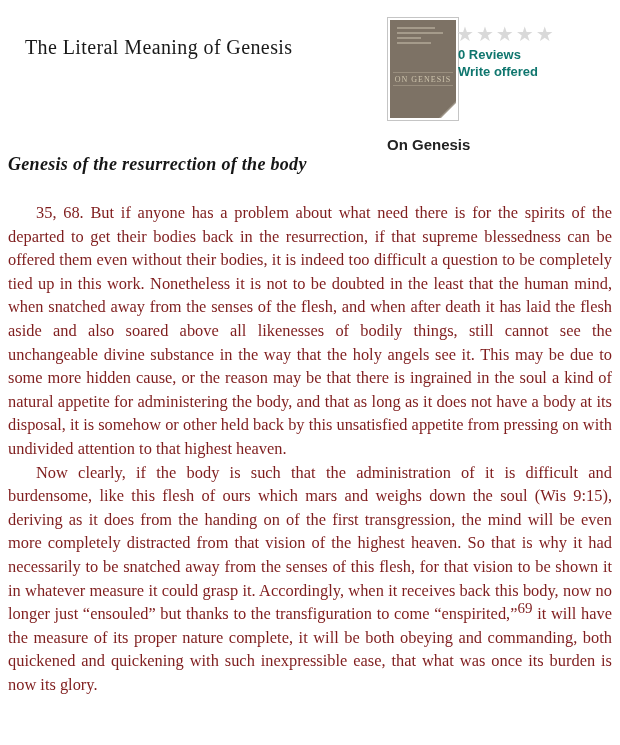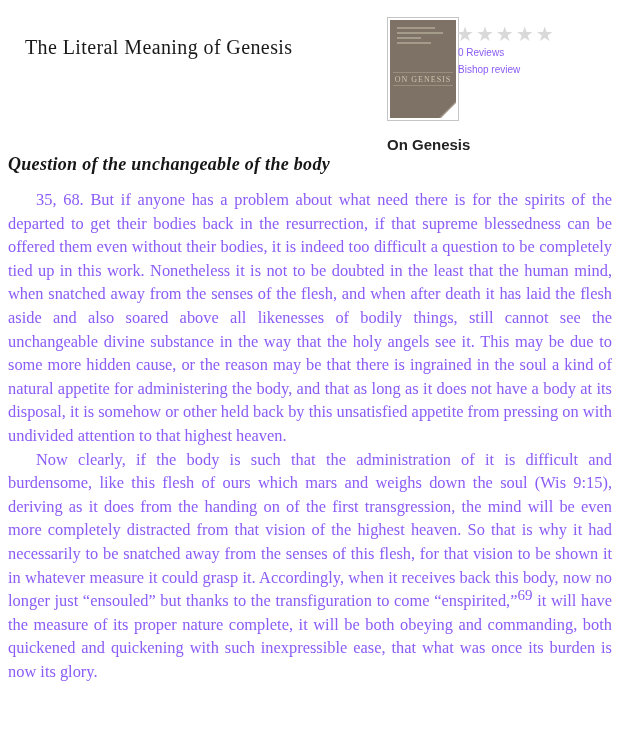--- a/index.html
+++ b/index.html
@@ -31,26 +31,26 @@
     font-size: 18px;
     font-weight: bold;
     font-style: italic;
     letter-spacing: 0.3px;
     color: #161616;
     white-space: nowrap;
   }
   .body-text {
     position: absolute;
     left: 8px;
-    top: 188px;
+    top: 201px;
     width: 604px;
     font-size: 16.4px;
     line-height: 23.6px;
     text-align: justify;
-    color: #8b5cf6;
+    color: #7f1d1d;
   }
   .body-text p { margin: 0; text-indent: 28px; }
   .body-text sup { font-size: 15px; line-height: 0; }
   .body-text .em { }
 
   
   .sidebar {
     position: absolute;
     left: 387px;
     top: 18px;
@@ -114,25 +114,26 @@
     left: 69px;
     top: 4px;
     font-size: 20px;
     letter-spacing: 2px;
     color: #d9d9d9;
     white-space: nowrap;
   }
   .link {
     position: absolute;
     left: 71px;
-    font-size: 10px;
-    color: #8b5cf6;
+    font-size: 13px;
+    color: #0f766e;
     text-decoration: none;
     cursor: pointer;
     white-space: nowrap;
+    font-weight: bold;
   }
   .reviews-link { top: 29px; }
   .write-review-link { top: 46px; }
   .book-title {
     position: absolute;
     left: 0;
     top: 118px;
     font-size: 15px;
     font-weight: bold;
     color: #222222;
@@ -148,21 +149,21 @@
   }
 </style>
 </head>
 <body>
 
 <div class="page">
 
   <div>
     <div class="scan-title">The Literal Meaning of Genesis</div>
 
-    <div class="section-heading">Question of the unchangeable of the body</div>
+    <div class="section-heading">Genesis of the resurrection of the body</div>
 
     <div class="body-text">
       <p>35, 68. But if anyone has a problem about what need there is for the spirits of the departed to get their bodies back in the resurrection, if that supreme blessedness can be offered them even without their bodies, it is indeed too difficult a question to be completely tied up in this work. Nonetheless it is not to be doubted in the least that the human mind, when snatched away from the senses of the flesh, and when after death it has laid the flesh aside and also soared above all likenesses of bodily things, still cannot see the unchangeable divine substance in the way that the holy angels see it. This may be due to some more hidden cause, or the reason may be that there is ingrained in the soul a kind of natural appetite for administering the body, and that as long as it does not have a body at its disposal, it is somehow or other held back by this unsatisfied appetite from pressing on with undivided attention to that highest heaven.</p>
       <p><span>Now clearly, if the body is such that the administration of it is difficult and burdensome, like this flesh of ours </span><span class="em">which mars and weighs down the soul</span><span> (Wis 9:15), deriving as it does from the handing on of the first transgression, the mind will be even more completely distracted from that vision of the highest heaven. So that is why it had necessarily to be snatched away from the senses of this flesh, for that vision to be shown it in whatever measure it could grasp it. Accordingly, when it receives back this body, now no longer just “ensouled” but thanks to the transfiguration to come “enspirited,”</span><sup>69</sup><span> it will have the measure of its proper nature complete, it will be both obeying and commanding, both quickened and quickening with such inexpressible ease, that what was once its burden is now its glory.</span></p>
     </div>
   </div>
 
   <div class="sidebar">
 
     <div class="cover">
@@ -174,19 +175,19 @@
       </span>
       <span class="cover-band">ON GENESIS</span>
       <span class="curl-shadow"></span>
       <span class="curl"></span>
     </div>
 
     <div class="stars">★★★★★</div>
 
     <a class="link reviews-link">0 Reviews</a>
 
-    <a class="link write-review-link">Bishop review</a>
+    <a class="link write-review-link">Write offered</a>
 
     <div class="book-title">On Genesis</div>
 
   </div>
 
 </div>
 
 </body></html>

